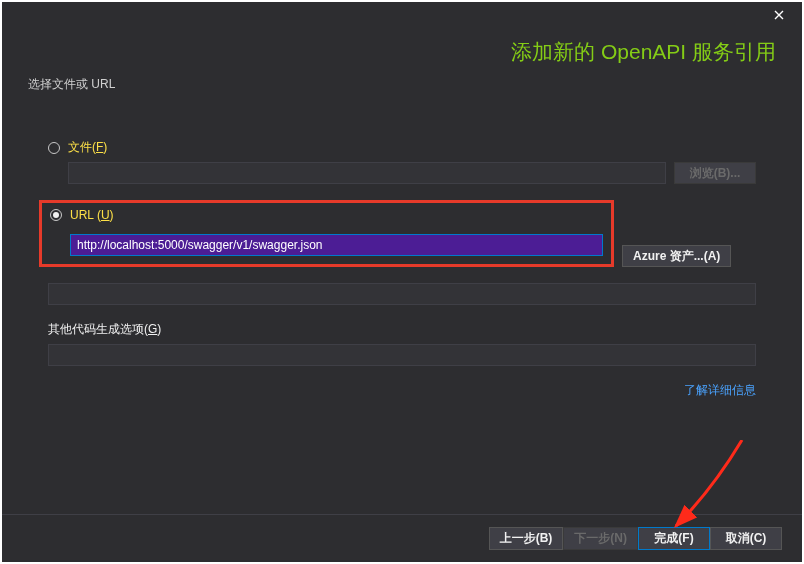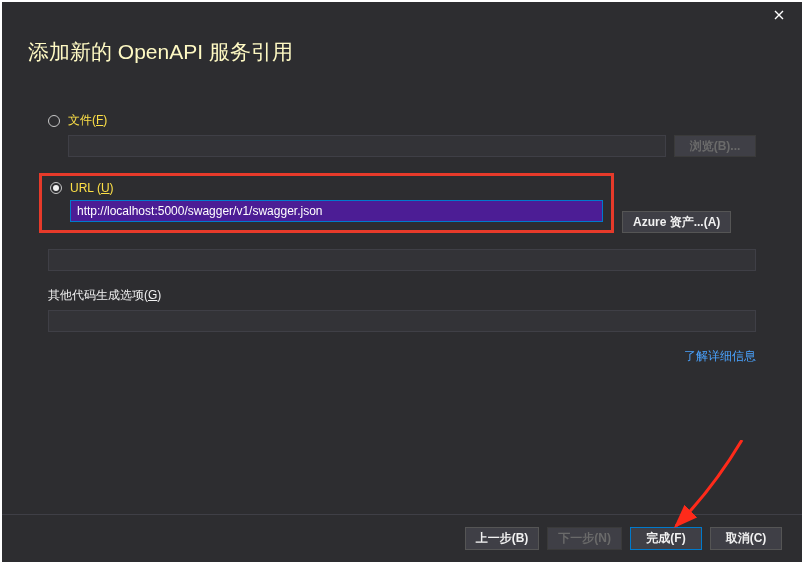--- a/index.html
+++ b/index.html
@@ -25,21 +25,21 @@
     }
     .close-btn {
       width: 34px; height: 22px;
       display: flex; align-items: center; justify-content: center;
       color: #fff; cursor: pointer;
     }
     .close-btn svg { width: 10px; height: 10px; }
     .header {
       padding: 10px 26px 18px 26px;
     }
-    .header h1 { font-size: 21px; font-weight: 400; color: #fef9c3; }
+    .header h1 { font-size: 21px; font-weight: 400; color: #84cc16; text-align: right; }
     .header .subtitle { font-size: 12px; color: #d0d0d0; margin-top: 10px; }
     .content {
       padding: 28px 46px 10px 46px;
     }
     .row { margin-bottom: 16px; }
     .radio-row {
       display: flex; align-items: center; gap: 8px;
       margin-bottom: 6px;
     }
     .radio {
@@ -86,21 +86,21 @@
       background: #333337; color: #f1f1f1;
       border: 1px solid #3f3f46; padding: 0 6px;
       font-size: 12px; font-family: inherit;
     }
     .url-group {
       border: 3px solid #e63a2a;
       padding: 5px 8px 8px 8px;
       margin-left: -9px;
       width: 575px;
     }
-    .url-group .radio-row { margin-bottom: 5px; }
+    .url-group .radio-row { margin-bottom: 12px; }
     .url-input-wrap {
       display: flex; gap: 8px; align-items: center;
     }
     .url-input {
       flex: 1; height: 22px;
       background: #4c1d95; color: #fff;
       border: 1px solid #007acc;
       padding: 0 6px; font-size: 12px;
       font-family: inherit;
     }
@@ -108,21 +108,21 @@
       display: flex; align-items: flex-end; gap: 8px;
       margin-bottom: 16px;
     }
     .azure-btn { min-width: 96px; }
     .link-row { text-align: right; padding-right: 0px; margin-top: 3px; }
     .link { color: #4aa3ff; text-decoration: none; cursor: pointer; }
     .footer {
       position: absolute; left: 0; right: 0; bottom: 0;
       height: 48px; border-top: 1px solid #3f3f46;
       display: flex; justify-content: flex-end; align-items: center;
-      gap: 8px; padding-right: 20px;
+      gap: 0; padding-right: 20px;
       background: #2d2d30;
     }
     .footer .btn { min-width: 72px; height: 23px; }
     .footer .btn.primary {
       border-color: #007acc;
     }
     .arrow {
       position: absolute;
       left: 670px; top: 438px;
       pointer-events: none;
@@ -135,20 +135,21 @@
   <div class="titlebar">
     <div class="close-btn">
       <svg viewBox="0 0 10 10">
           <path d="M1 1 L9 9 M9 1 L1 9" stroke="#fff" stroke-width="1.4"></path>
         </svg>
     </div>
   </div>
 
   <div class="header">
     <h1>添加新的 OpenAPI 服务引用</h1>
+    <div class="subtitle">选择文件或 URL</div>
   </div>
 
   <div class="content">
 
     <div class="row">
       <div class="radio-row">
         <span class="radio"></span>
         <span class="radio-label"><span>文件(</span><span class="u">F</span><span>)</span></span>
       </div>
       <div class="input-row">

